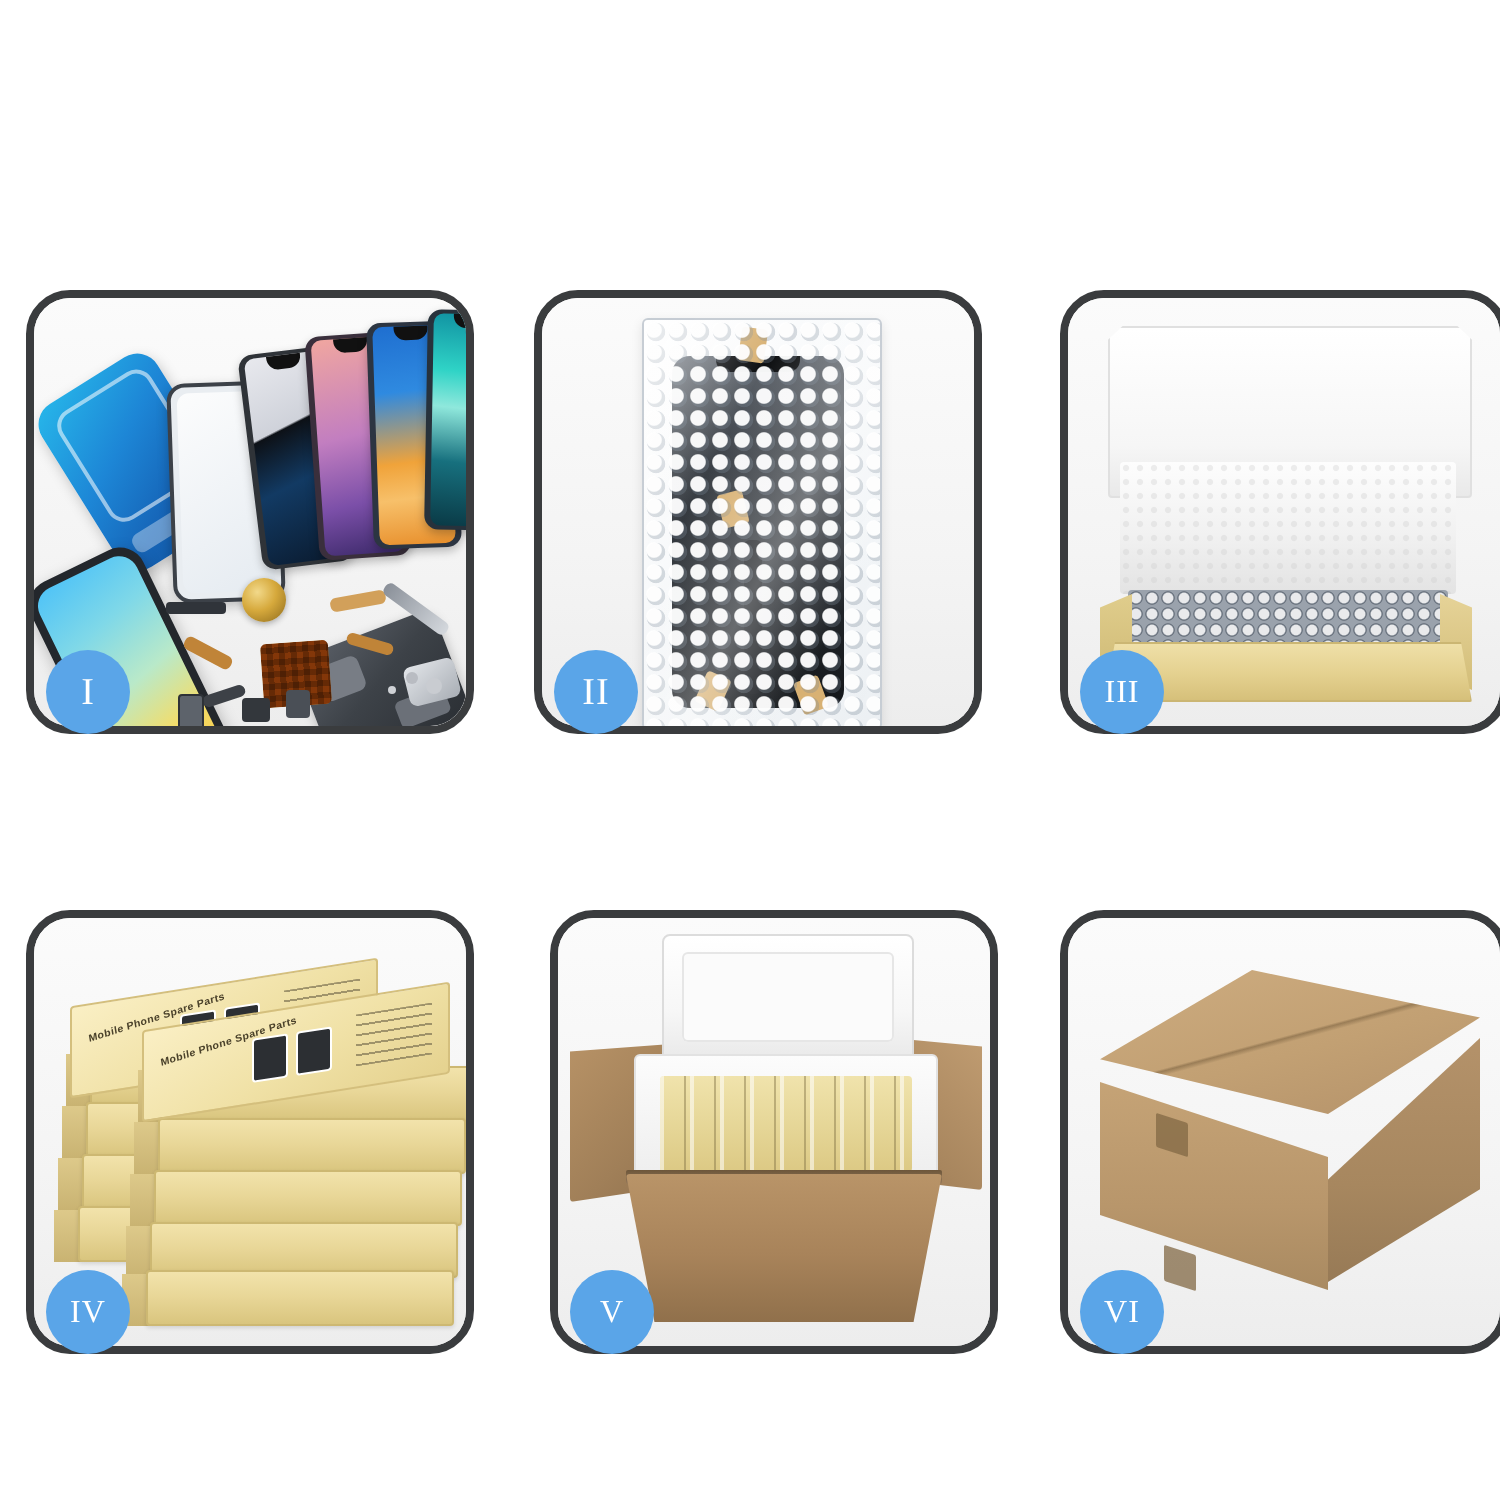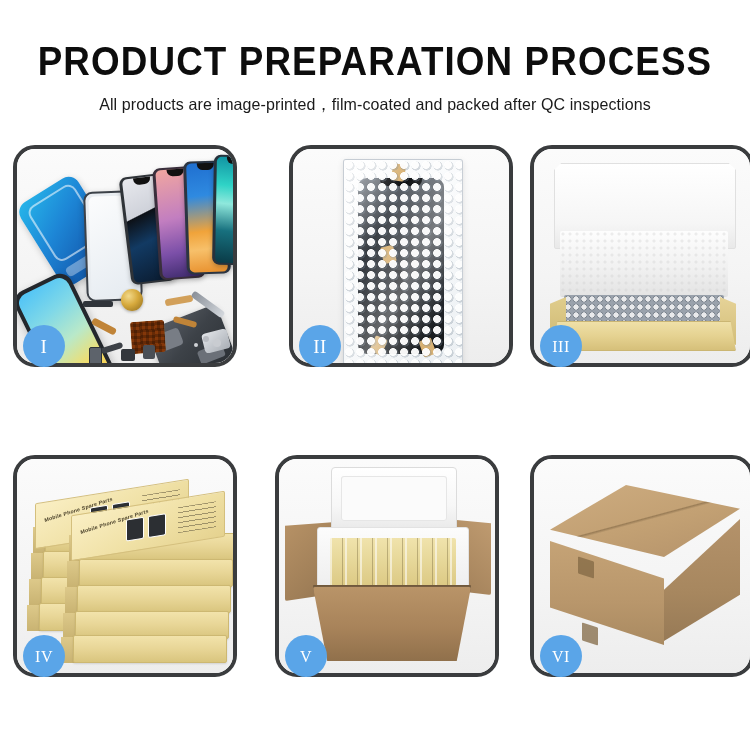--- a/index.html
+++ b/index.html
@@ -30,21 +30,21 @@
   .grid{position:absolute;left:0;top:145px;width:750px;height:535px;}
   .panel{
     position:absolute;width:224px;height:222px;
     border:4px solid #3a3c3e;border-radius:22px;
     background:#fafafa;box-sizing:border-box;
   }
   .panel .stage{
     position:absolute;inset:0;border-radius:18px;overflow:hidden;
     background:linear-gradient(180deg,#fbfbfb 0%,#f4f4f4 60%,#ededed 100%);
   }
-  .p1{left:13px;top:0;}   .p2{left:289px;top:0;}   .p3{left:530px;top:0;}
+  .p1{left:13px;top:0;}   .p2{left:267px;top:0;}   .p3{left:530px;top:0;}
   .p4{left:13px;top:310px;} .p5{left:275px;top:310px;} .p6{left:530px;top:310px;}
 
   
   .badge{
     position:absolute;left:6px;bottom:-4px;width:42px;height:42px;border-radius:50%;
     background:#5aa5e8;color:#ffffff;
     display:flex;align-items:center;justify-content:center;
     font-family:"Liberation Serif","DejaVu Serif",serif;
     font-size:19px;line-height:19px;letter-spacing:.5px;
     z-index:30;user-select:none;
@@ -237,24 +237,20 @@
   .p6-tape1{position:absolute;left:44px;top:100px;width:16px;height:17px;
           background:rgba(130,104,68,.75);transform:skewY(18deg);border-radius:1px;}
   .p6-tape2{position:absolute;left:48px;top:166px;width:16px;height:18px;
           background:rgba(130,104,68,.75);transform:skewY(18deg);border-radius:1px;}
 </style>
 </head>
 <body>
 
 <div id="infographic">
 
-  <div class="header">
-    <h1 class="title">PRODUCT PREPARATION PROCESS</h1>
-    <p class="subtitle">All products are image-printed，film-coated and packed after QC inspections</p>
-  </div>
 
   <div class="grid">
 
     <div class="panel p1">
       <div class="stage">
         <div class="p1-blue"></div>
         <div class="p1-glass ph"></div>
         <div class="ph p1-fan1">
             <span class="notch"></span>
             <i></i>

